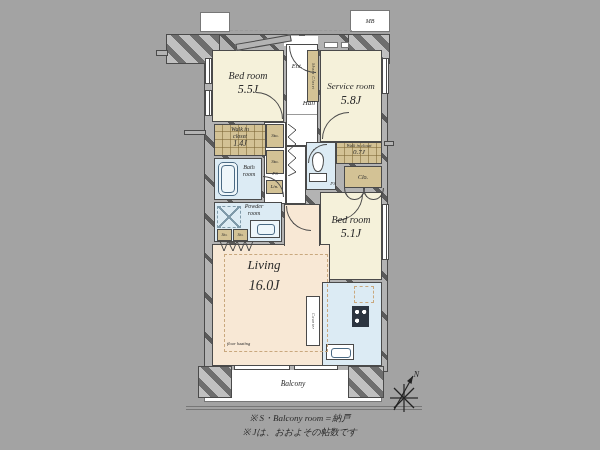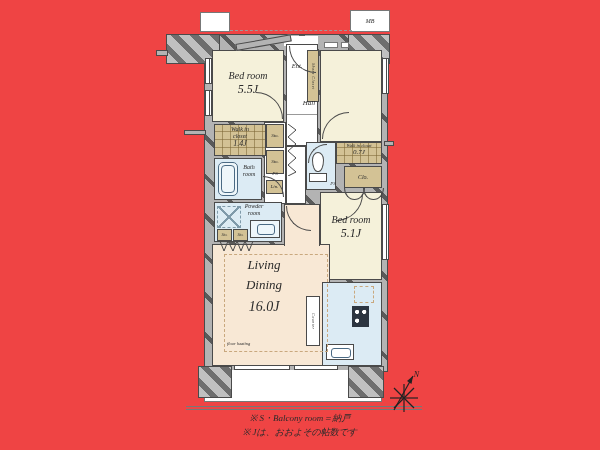--- a/index.html
+++ b/index.html
@@ -1,16 +1,16 @@
 <!DOCTYPE html>
 <html><head>
 <meta charset="utf-8">
 <style>
   html,body{margin:0;padding:0;background:#fff;}
-  #plan{position:relative;width:600px;height:450px;background:#ef4444;outline:1px solid #111;overflow:hidden;
+  #plan{position:relative;width:600px;height:450px;background:#a3a3a3;outline:1px solid #111;overflow:hidden;
         font-family:"Liberation Serif","DejaVu Serif",serif;font-style:italic;color:#2b2b2b;}
   .b{position:absolute;box-sizing:border-box;}
   .wall{background:#b3b3b3;background-image:repeating-linear-gradient(45deg,transparent 0 24px,#5a5a5a 24px 28px);border:1px solid #4a4a4a;}
   .hatch{background:repeating-linear-gradient(45deg,#c0c0c0 0 8px,#6e6e6e 8px 14px);border:1px solid #4a4a4a;}
   .fin{background:#b3b3b3;border:1px solid #4a4a4a;}
   .room{border:1px solid #4a4a4a;}
   .cream{background:#f5f1da;}
   .peach{background:#f8e8d5;}
   .blue{background:#dcebf4;}
   .white{background:#ffffff;}
@@ -120,20 +120,24 @@
     <polyline points="0,1 4,11 8,1 13,11 17,1 21,11 25,1 29,11 33,1" fill="none" stroke="#4a4a4a" stroke-width="1"></polyline>
   </svg>
   <svg class="b" style="left:287px;top:124px;" width="10" height="52" viewBox="0 0 10 52">
     <polyline points="1,0 9,6 1,13 9,20 1,27 9,34 1,41 9,48 1,52" fill="none" stroke="#4a4a4a" stroke-width="1"></polyline>
   </svg>
 
   <div class="lbl" style="left:212px;top:70px;width:72px;">
     <span style="font-size:10px;">Bed room</span>
     <span style="font-size:12px;margin-top:2px;">5.5J</span>
   </div>
+  <div class="lbl" style="left:320px;top:82px;width:62px;">
+    <span style="font-size:9px;">Service room</span>
+    <span style="font-size:12px;margin-top:2px;">5.8J</span>
+  </div>
   <div class="lbl" style="left:287px;top:62px;width:20px;font-size:6.5px;">Ent.</div>
   <div class="lbl" style="left:291px;top:100px;width:36px;font-size:7px;">Hall</div>
   <div class="lbl" style="left:214px;top:126px;width:52px;">
     <span style="font-size:6px;">Walk in</span>
     <span style="font-size:6px;">closet</span>
     <span style="font-size:8px;margin-top:1px;">1.4J</span>
   </div>
   <div class="lbl" style="left:236px;top:164px;width:26px;">
     <span style="font-size:6px;">Bath</span>
     <span style="font-size:6px;">room</span>
@@ -147,29 +151,29 @@
     <span style="font-size:4.5px;">Walk in closet</span>
     <span style="font-size:7px;">0.7J</span>
   </div>
   <div class="lbl" style="left:326px;top:181px;width:14px;font-size:5px;">PS</div>
   <div class="lbl" style="left:320px;top:214px;width:62px;">
     <span style="font-size:10px;">Bed room</span>
     <span style="font-size:12px;margin-top:2px;">5.1J</span>
   </div>
   <div class="lbl" style="left:212px;top:258px;width:104px;">
     <span style="font-size:13px;margin-bottom:6px;">Living</span>
-    <span style="font-size:13px;margin-bottom:6px;">Dining</span>
     <span style="font-size:14px;">16.0J</span>
   </div>
   <div class="lbl" style="left:227px;top:342px;width:50px;font-size:4.5px;text-align:left;">floor heating</div>
 
   <div class="b" style="left:204px;top:370px;width:178px;height:32px;background:#fff;border-left:1px solid #777;border-right:1px solid #777;border-bottom:1px solid #777;"></div>
   <div class="b hatch" style="left:198px;top:366px;width:34px;height:32px;"></div>
   <div class="b hatch" style="left:348px;top:366px;width:36px;height:32px;"></div>
   <div class="b" style="left:186px;top:406px;width:236px;height:4px;border-top:1px solid #777;border-bottom:1px solid #777;"></div>
+  <div class="lbl" style="left:204px;top:380px;width:178px;font-size:7.5px;">Balcony</div>
 
   <svg class="b" style="left:386px;top:368px;" width="36" height="48" viewBox="0 0 36 48">
     <g stroke="#222" stroke-width="1.2" fill="none">
       <line x1="18" y1="16" x2="18" y2="44"></line>
       <line x1="4" y1="30" x2="32" y2="30"></line>
       <line x1="8" y1="20" x2="28" y2="40"></line>
       <line x1="28" y1="20" x2="8" y2="40"></line>
       <line x1="8" y1="42" x2="27" y2="8"></line>
     </g>
     <polygon points="27,8 21,13 25.5,16" fill="#222"></polygon>

